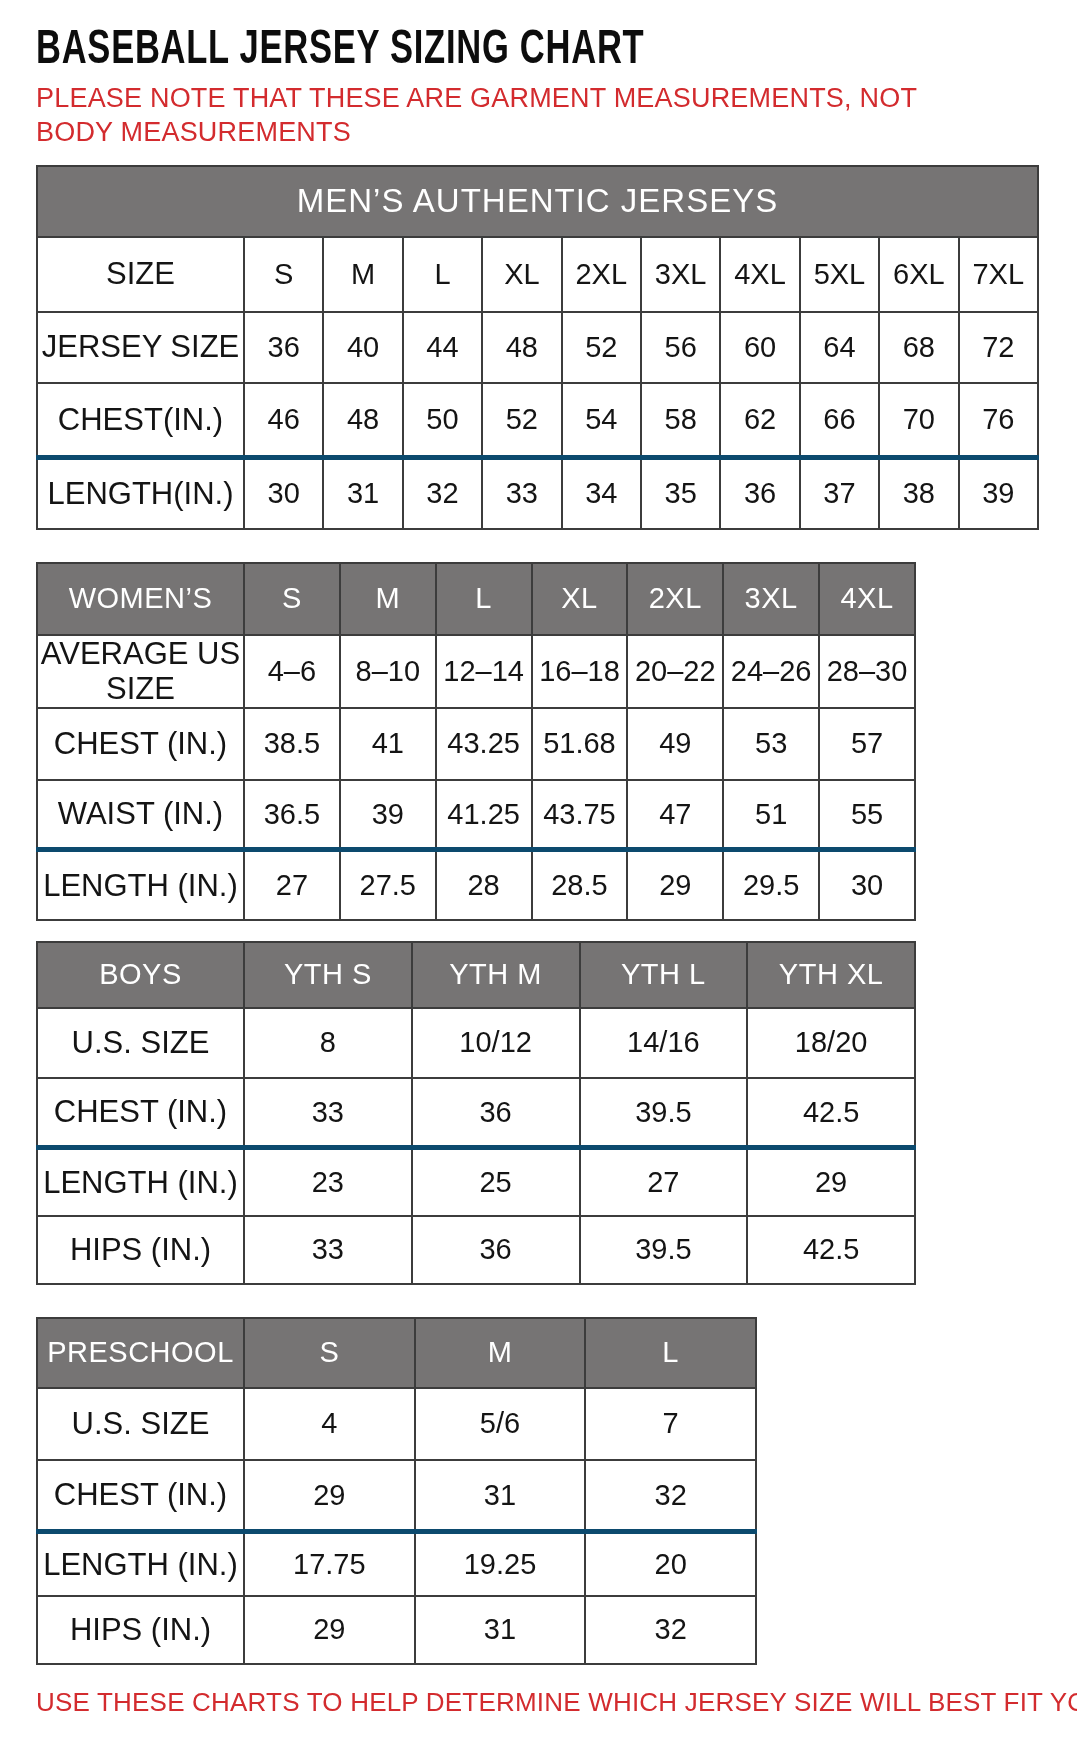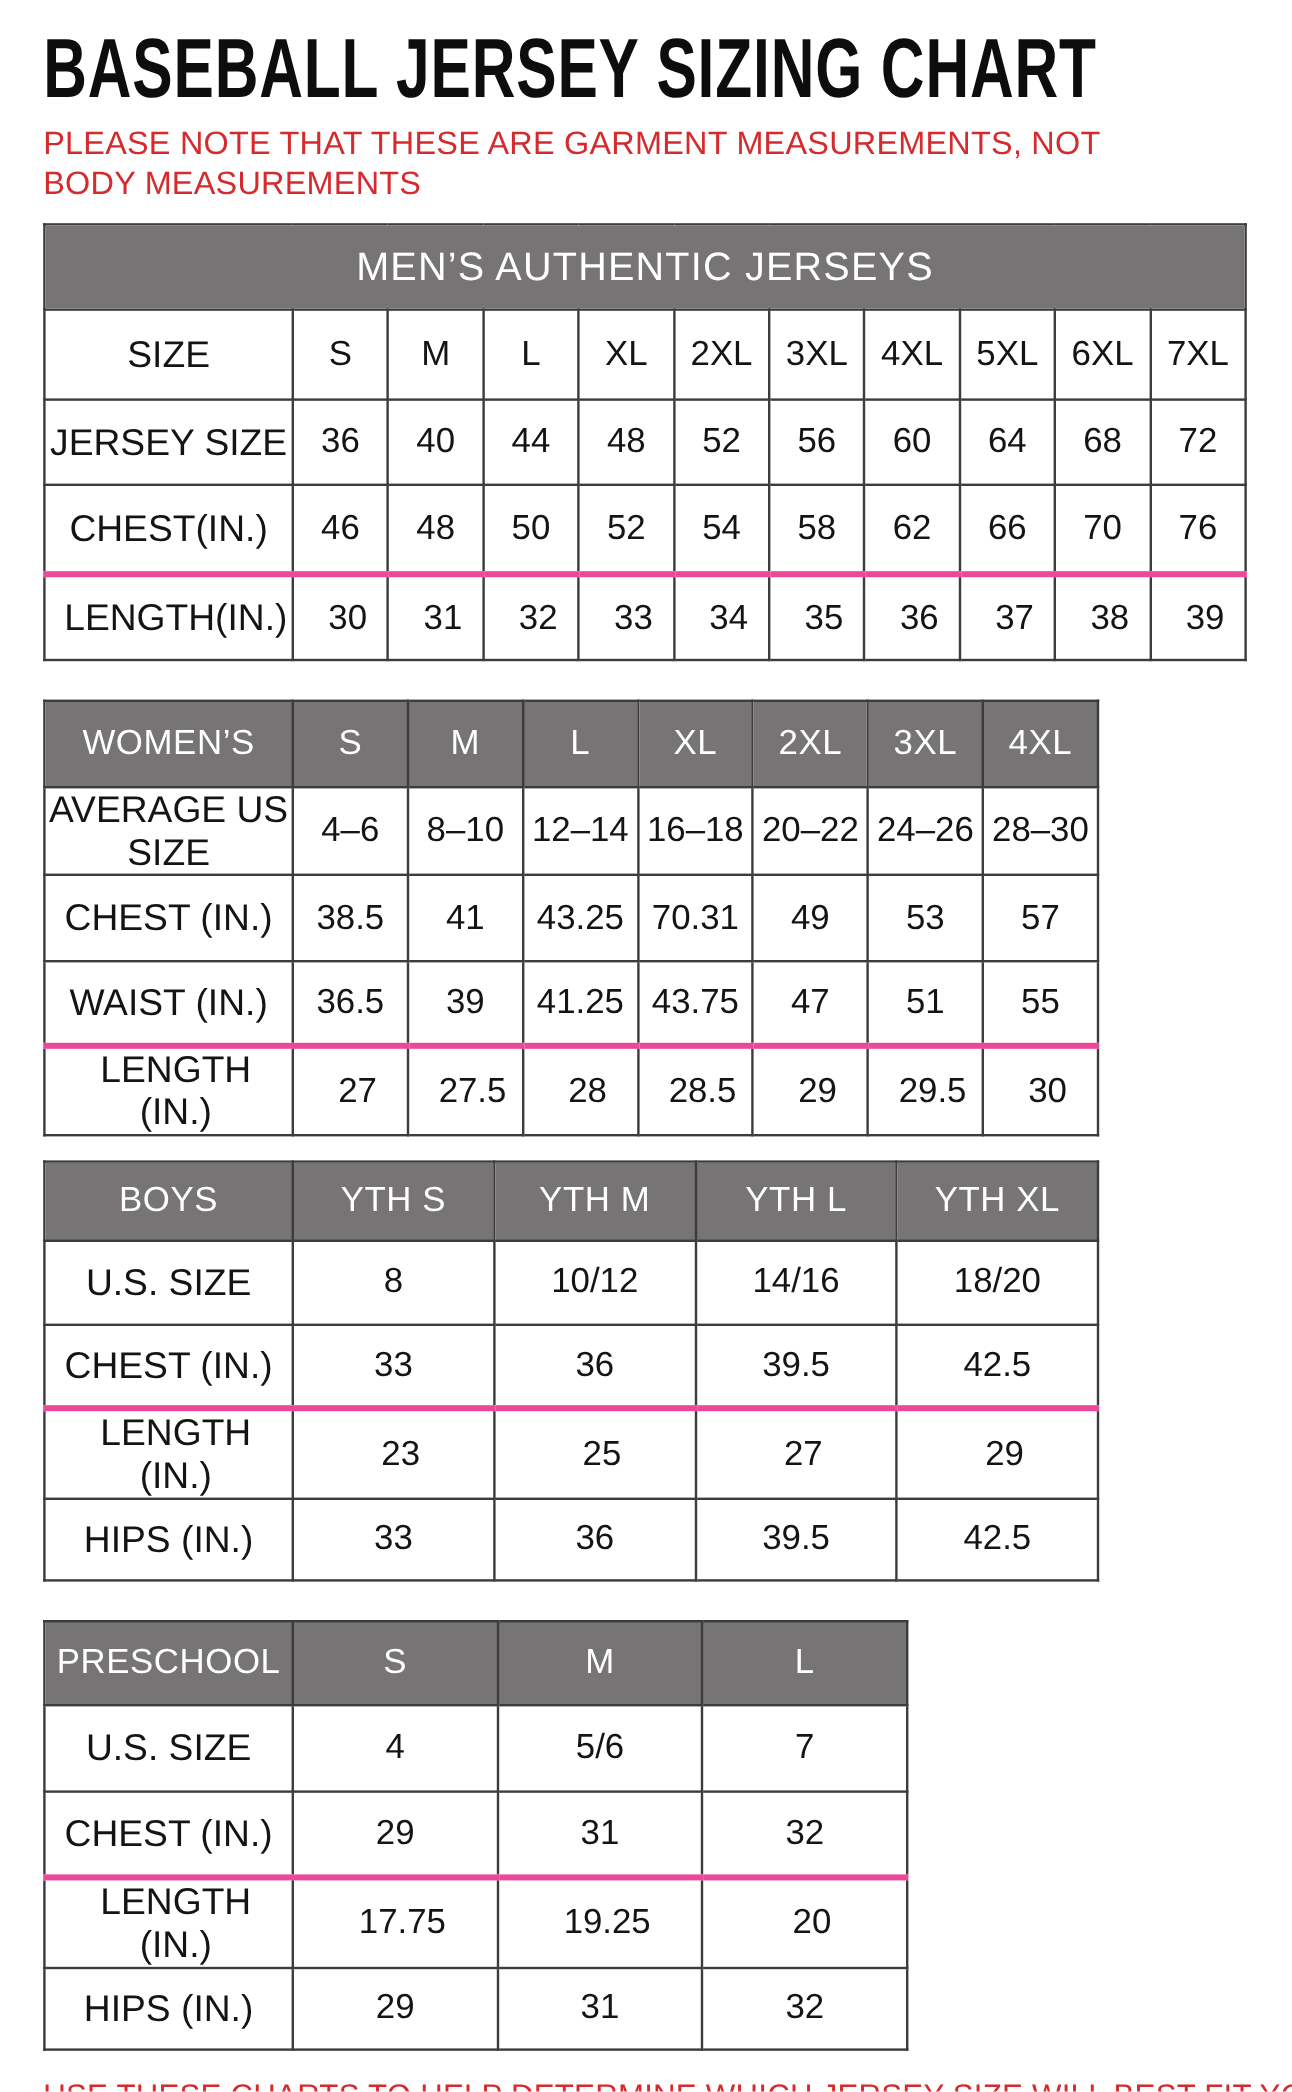--- a/index.html
+++ b/index.html
@@ -9,21 +9,21 @@
     font-family: "Liberation Sans", "DejaVu Sans", sans-serif;
     overflow: hidden;
   }
   .page {
     box-sizing: border-box;
     width: 1077px; height: 1743px;
     padding: 24px 0 0 36px;
   }
   .title {
     margin: 0;
-    font-size: 70px;
+    font-size: 48px;
     font-weight: bold;
     line-height: 0.97;
     color: #0d0d0d;
     white-space: nowrap;
   }
   .title .squeeze {
     display: inline-block;
     transform: scaleX(0.72);
     transform-origin: left center;
     letter-spacing: 1px;
@@ -59,21 +59,21 @@
     font-size: 33px;
     letter-spacing: 1px;
   }
   table.tbl tr.ghead td {
     background: #767474;
     color: #ffffff;
     font-size: 29px;
     letter-spacing: 0.5px;
   }
   
-  table.tbl tr.sep td { border-top: 5px solid #ec4899; padding-left: 12px; }
+  table.tbl tr.sep td { border-top: 5px solid #0c4a6e; }
 
   #t-mens      { width: 1003px; margin-top: 16px; }
   #t-womens    { width: 880px; }
   #t-boys      { width: 880px;  margin-top: 20px; }
   #t-preschool { width: 721px; }
 
   tr.h64 { height: 64px; } tr.h66 { height: 66px; }
   tr.h68 { height: 68px; } tr.h70 { height: 70px; }
   tr.h71 { height: 71px; } tr.h72 { height: 72px; }
   tr.h75 { height: 75px; }
@@ -198,21 +198,21 @@
         <td>16–18</td>
         <td>20–22</td>
         <td>24–26</td>
         <td>28–30</td>
       </tr>
       <tr class="h72">
         <td class="lbl">CHEST (IN.)</td>
         <td>38.5</td>
         <td>41</td>
         <td>43.25</td>
-        <td>70.31</td>
+        <td>51.68</td>
         <td>49</td>
         <td>53</td>
         <td>57</td>
       </tr>
       <tr class="h70">
         <td class="lbl">WAIST (IN.)</td>
         <td>36.5</td>
         <td>39</td>
         <td>41.25</td>
         <td>43.75</td>

